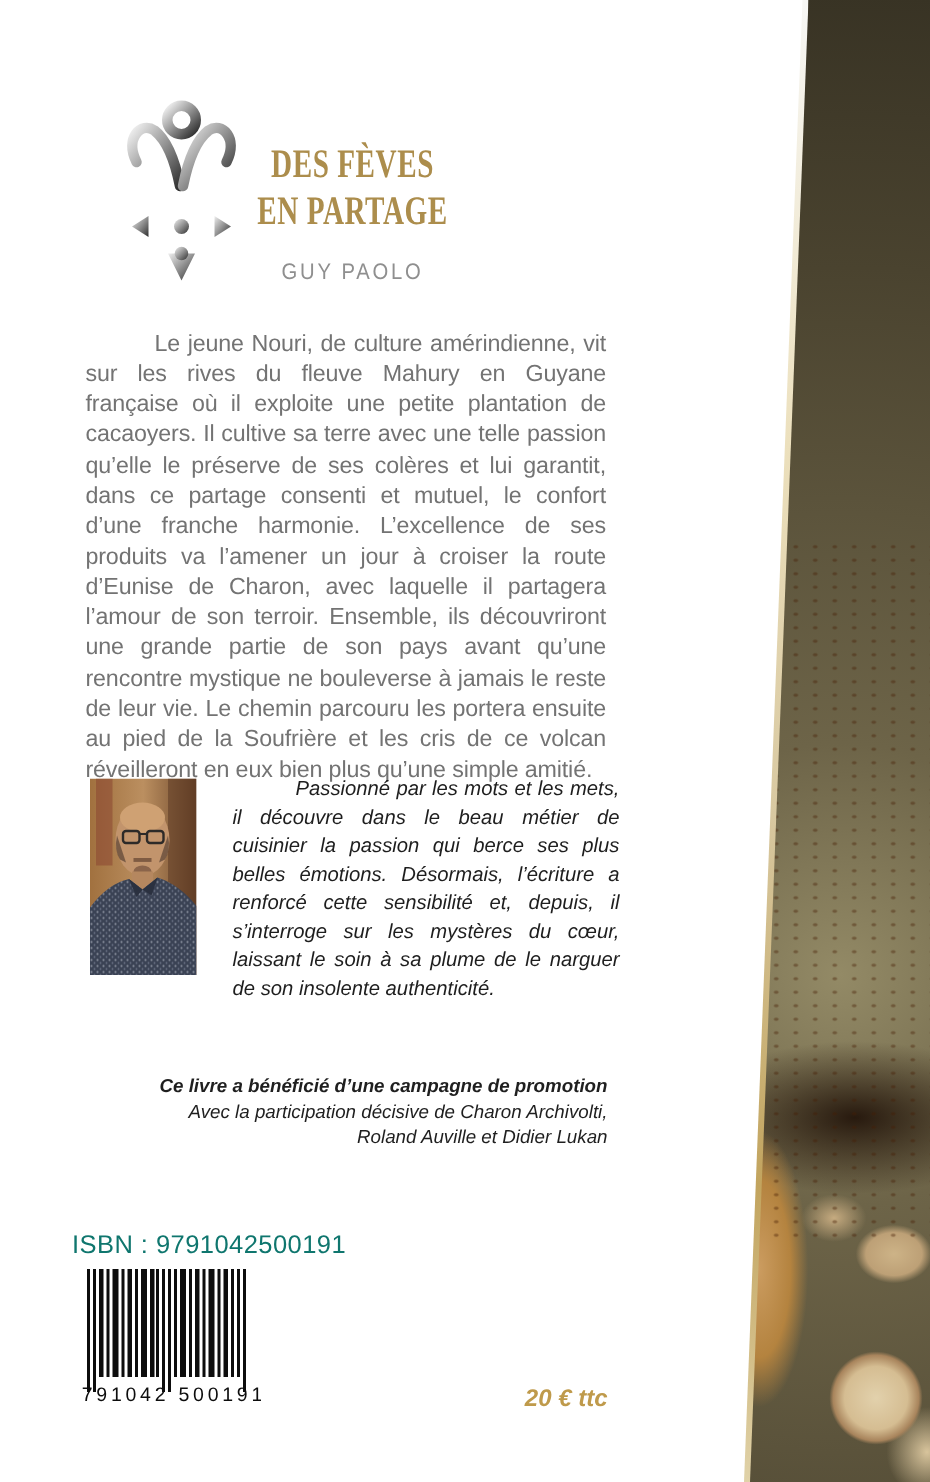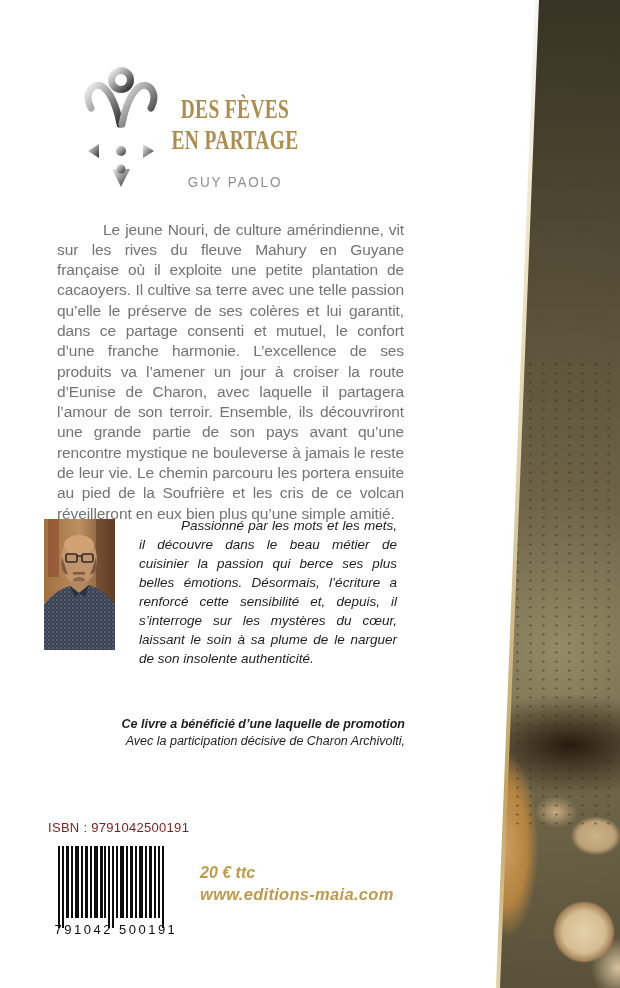--- a/index.html
+++ b/index.html
@@ -66,36 +66,36 @@
   }
 
   
   .synopsis{
     position:absolute;left:57px;top:204px;width:347px;
     font-size:15.5px;line-height:20.3px;text-align:justify;
     text-indent:46px;color:#737373;letter-spacing:-.1px;
   }
 
   
-  .bio{position:absolute;left:44px;top:516px;width:353px;}
+  .bio{position:absolute;left:60px;top:516px;width:353px;}
   .bio .portrait{float:left;width:71px;height:131px;margin:3px 24px 4px 0;}
   .bio p{
     margin:0;font-style:italic;font-size:13.5px;line-height:19px;
     text-align:justify;text-indent:42px;color:#1e1e1e;
   }
 
   
   .promo{position:absolute;left:100px;top:716px;width:305px;text-align:right;color:#1f1f1f;}
   .promo div{font-style:italic;font-size:12.5px;line-height:16.8px;white-space:nowrap;}
   .promo .b{font-weight:bold;}
 
   
-  .isbn{position:absolute;left:48px;top:820px;font-size:13px;color:#7f1d1d;letter-spacing:.3px;}
+  .isbn{position:absolute;left:48px;top:820px;font-size:17px;color:#0f766e;letter-spacing:.3px;}
   .barcode{position:absolute;left:46px;top:844px;}
-  .price-site{position:absolute;left:200px;top:864px;width:205px;text-align:left;}
+  .price-site{position:absolute;left:200px;top:924px;width:205px;text-align:right;}
   .price{font-size:16px;font-weight:bold;font-style:italic;color:#bf9a4b;}
   .website{margin-top:3px;font-size:16.5px;font-weight:bold;font-style:italic;color:#bf9a4b;letter-spacing:.3px;}
 </style>
 </head>
 <body>
 
 <div class="cover">
 
   <div class="photo-strip"></div>
   <div class="edge-line"></div>
@@ -160,22 +160,23 @@
       <ellipse cx="35" cy="62" rx="6" ry="4" fill="#74503c" opacity=".7"></ellipse>
       <rect x="28" y="62" width="14" height="12" fill="#b5875f"></rect>
       <path d="M0,131 L0,86 Q12,70 26,67 L35,74 L45,66 Q60,71 71,85 L71,131 Z" fill="#3a4254"></path>
       <path d="M0,131 L0,86 Q12,70 26,67 L35,74 L45,66 Q60,71 71,85 L71,131 Z" fill="url(#dots)"></path>
       <path d="M26,67 L35,74 L45,66 L41,78 L35,74 L31,79 Z" fill="#2b3140"></path>
     </svg>
     <p>Passionné par les mots et les mets, il découvre dans le beau métier de cuisinier la passion qui berce ses plus belles émotions. Désormais, l’écriture a renforcé cette sensibilité et, depuis, il s’interroge sur les mystères du cœur, laissant le soin à sa plume de le narguer de son insolente authenticité.</p>
   </div>
 
   <div class="promo">
-    <div class="b">Ce livre a bénéficié d’une laquelle de promotion</div>
+    <div class="b">Ce livre a bénéficié d’une campagne de promotion</div>
     <div>Avec la participation décisive de Charon Archivolti,</div>
+    <div>Roland Auville et Didier Lukan</div>
   </div>
 
   <div class="isbn">ISBN : 9791042500191</div>
   <svg class="barcode" width="128" height="100" viewBox="0 0 128 100">
     <rect width="128" height="100" fill="#ffffff"></rect>
     <g fill="#0d0d0d" transform="translate(12,2)">
 
       <rect x="0" width="2" height="82"></rect>
         <rect x="4" width="2" height="82"></rect>
       <rect x="50" width="2" height="82"></rect>
@@ -202,16 +203,15 @@
         <rect x="91" width="3" height="72"></rect>
       <rect x="96" width="2" height="72"></rect>
     </g>
     <rect x="18" y="74" width="44" height="18" fill="#ffffff"></rect>
     <rect x="72" y="74" width="42" height="18" fill="#ffffff"></rect>
     <text x="62" y="90" text-anchor="middle" font-size="13" font-family="Liberation Sans, sans-serif" letter-spacing="2.5" fill="#0d0d0d">9 791042 500191</text>
   </svg>
 
   <div class="price-site">
     <div class="price">20 € ttc</div>
-    <div class="website">www.editions-maia.com</div>
   </div>
 
 </div>
 
 </body></html>

